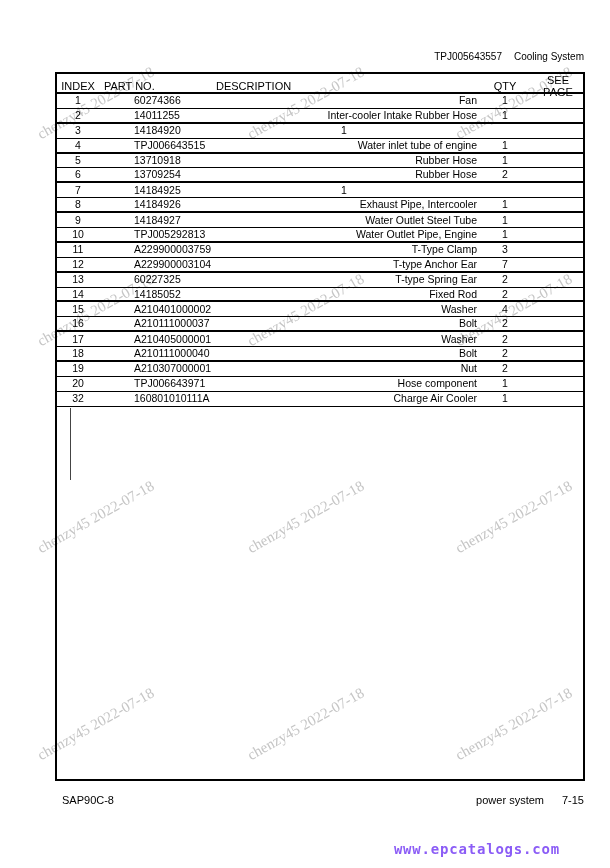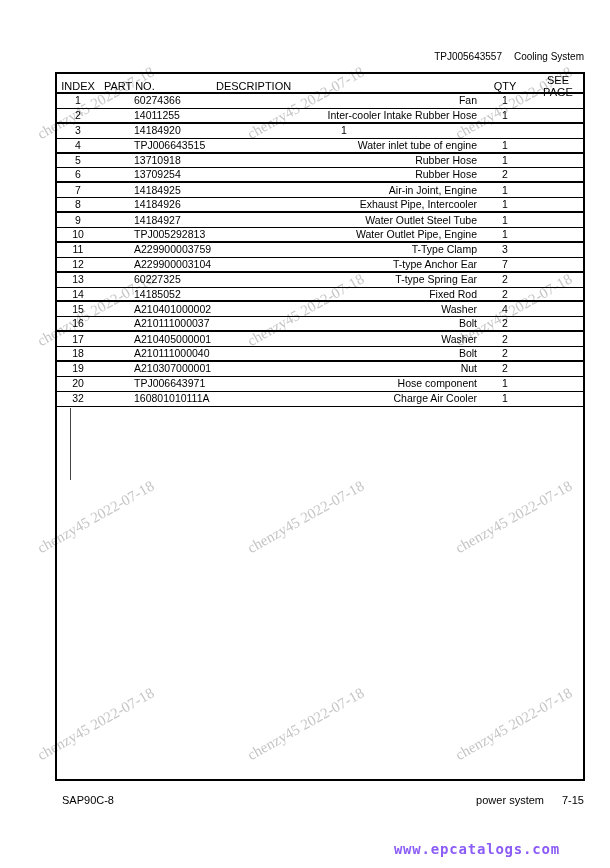--- a/index.html
+++ b/index.html
@@ -189,21 +189,20 @@
         <div class="trow thick">
           <span class="c-index">6</span>
           <span class="c-part">13709254</span>
           <span class="c-desc">Rubber Hose</span>
           <span class="c-qty">2</span>
           <span class="c-see"></span>
         </div>
         <div class="trow">
           <span class="c-index">7</span>
           <span class="c-part">14184925</span>
-          <span class="c-desc">Air-in Joint, Engine</span>
           <span class="c-qty">1</span>
           <span class="c-see"></span>
         </div>
         <div class="trow thick">
           <span class="c-index">8</span>
           <span class="c-part">14184926</span>
           <span class="c-desc">Exhaust Pipe, Intercooler</span>
           <span class="c-qty">1</span>
           <span class="c-see"></span>
         </div>

